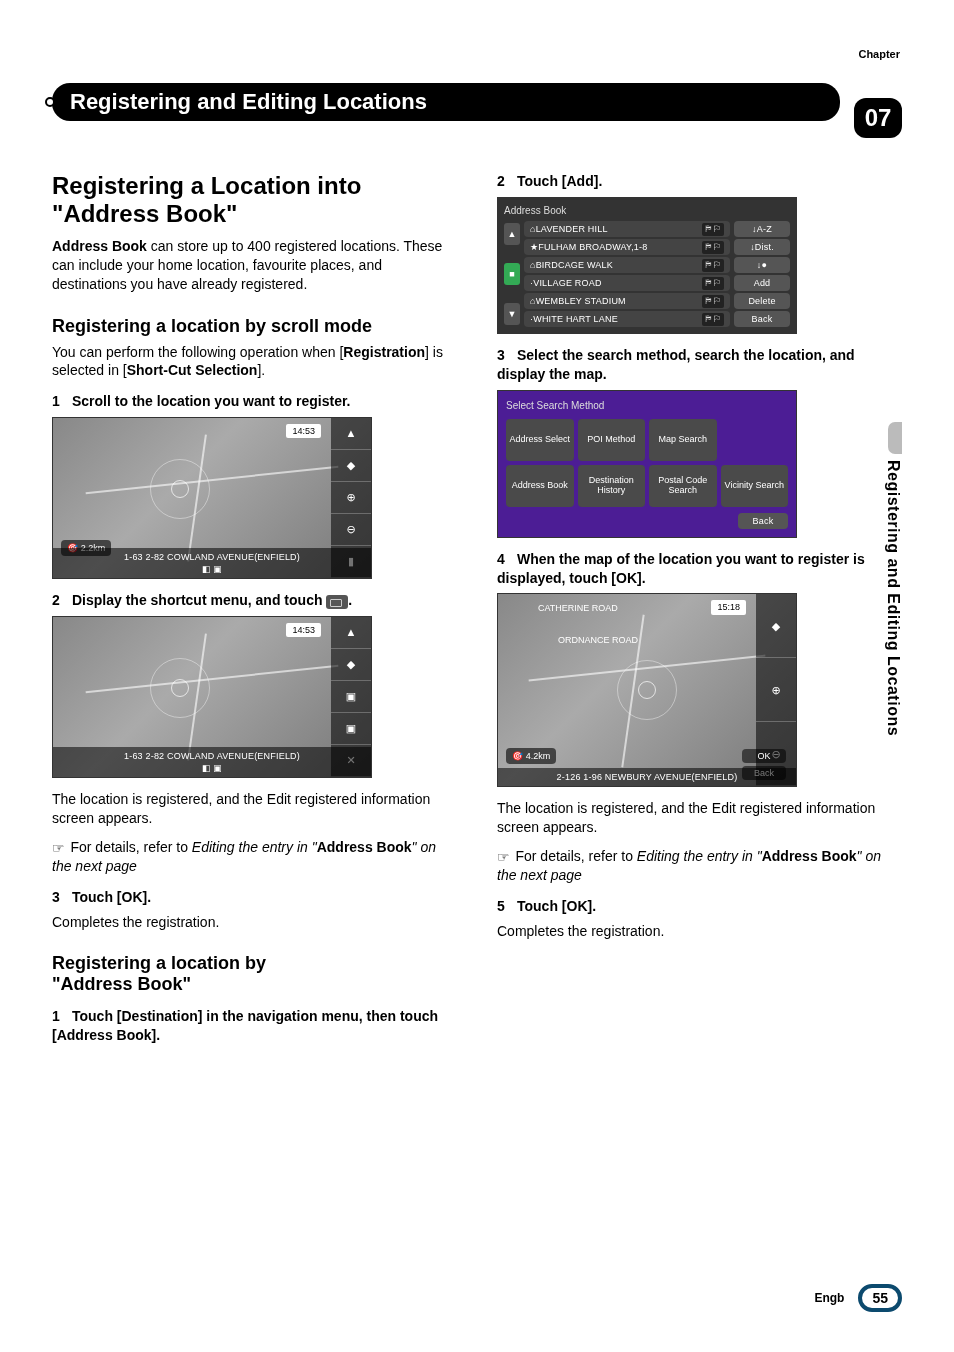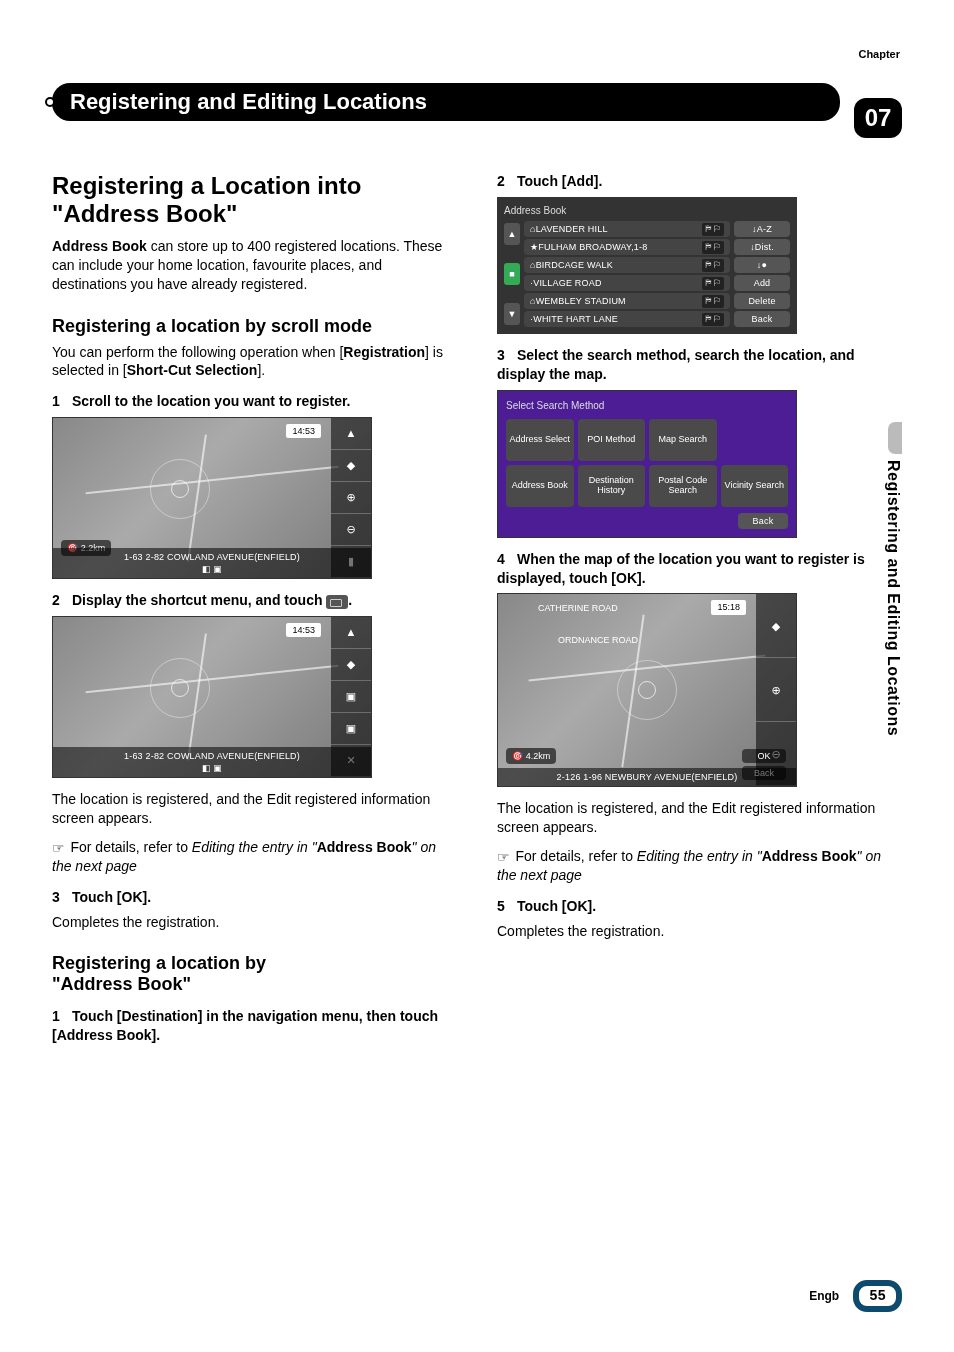--- a/index.html
+++ b/index.html
@@ -375,26 +375,25 @@
     position: absolute;
     right: 52px;
     bottom: 40px;
     display: flex;
     align-items: center;
     gap: 14px;
     font-size: 12px;
   }
   .footer .lang { font-weight: 700; }
   .footer .pagenum {
-    border: 6px solid #0c4a6e;
+    border: 4px solid #0c4a6e;
     border-radius: 14px;
     padding: 2px 10px;
     font-weight: 900;
     font-size: 14px;
-    font-family: Liberation Mono, monospace;
   }
   .part-light{ font-weight:400; font-style:normal; }
 </style>
 </head>
 <body>
 
 <div class="top-meta">Chapter</div>
 
 <div class="header-row">
   <div class="header-pill">Registering and Editing Locations</div>

